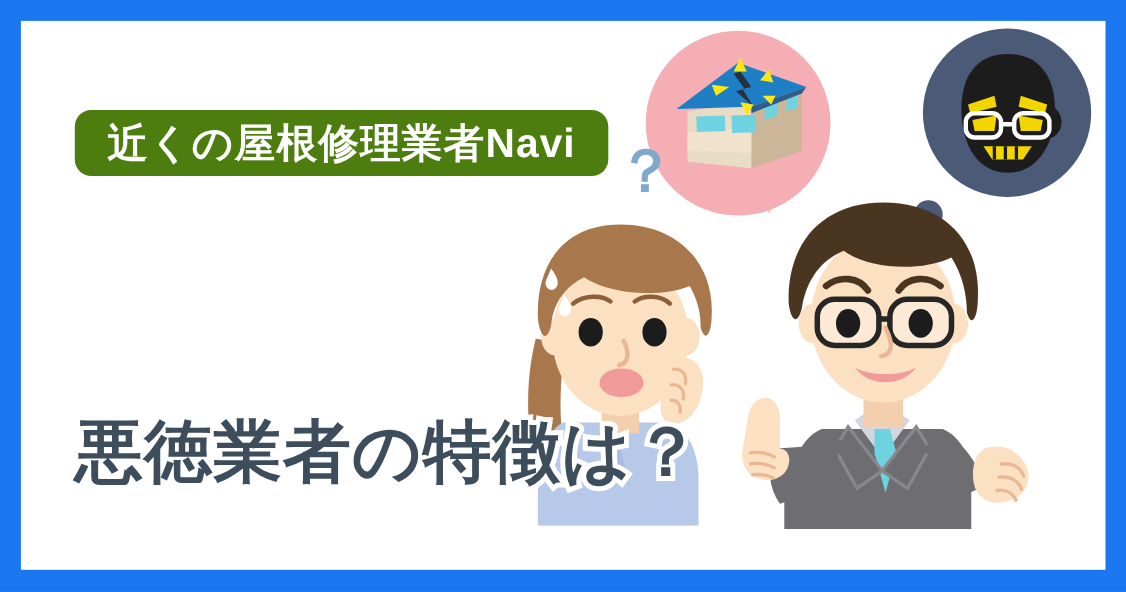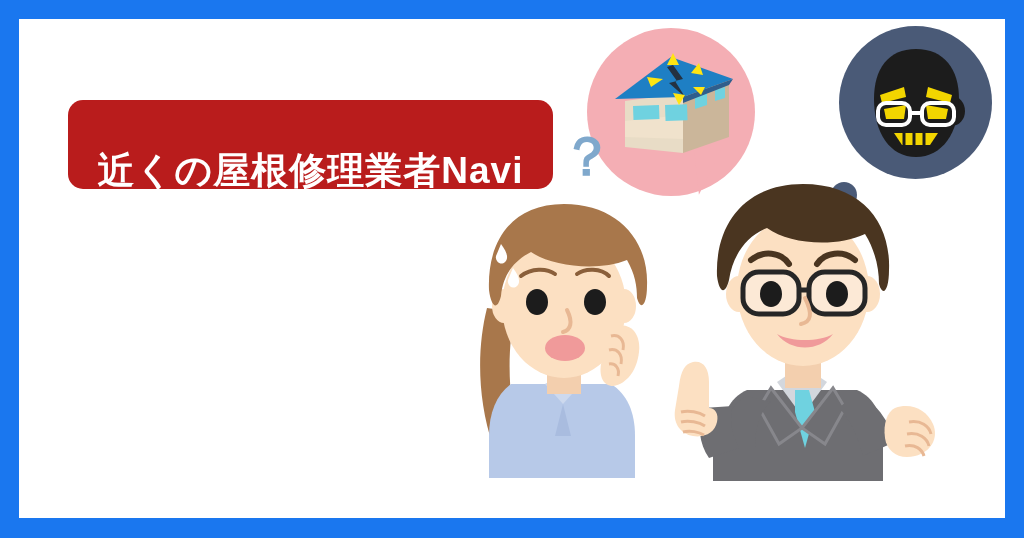--- a/index.html
+++ b/index.html
@@ -14,23 +14,23 @@
     padding:19px 19px 20px 19px;
   }
   .canvas{
     position:relative;width:986px;height:499px;
     background:#ffffff;overflow:hidden;
   }
 
   
   .badge{
     position:absolute;left:49px;top:81px;
-    width:485px;height:89px;
-    background:#b91c1c;border-radius:15px;
-    display:flex;align-items:flex-end;justify-content:center;
+    width:485px;height:60px;
+    background:#4d7c0f;border-radius:15px;
+    display:flex;align-items:center;justify-content:center;
     z-index:40;
   }
   .badge-label{
     color:#ffffff;font-size:37px;font-weight:bold;
     letter-spacing:1px;line-height:1;white-space:nowrap;
   }
   .qmark-small{
     position:absolute;left:541px;top:110px;
     font-size:54px;font-weight:bold;color:#7fa8cc;
     line-height:1;z-index:39;
@@ -233,15 +233,16 @@
       <path d="M146 122 C154 138 152 146 142 148" stroke="#e8b894" stroke-width="4" fill="none" stroke-linecap="round"></path>
 
       <path d="M118 158 C132 176 160 176 174 158 C160 166 132 166 118 158 Z" fill="#f09a9a"></path>
     </svg>
 
     <div class="badge">
       <span class="badge-label">近くの屋根修理業者Navi</span>
     </div>
     <div class="qmark-small">？</div>
 
+    <div class="title">悪徳業者の特徴は？</div>
 
   </div>
 </div>
 
 </body></html>

